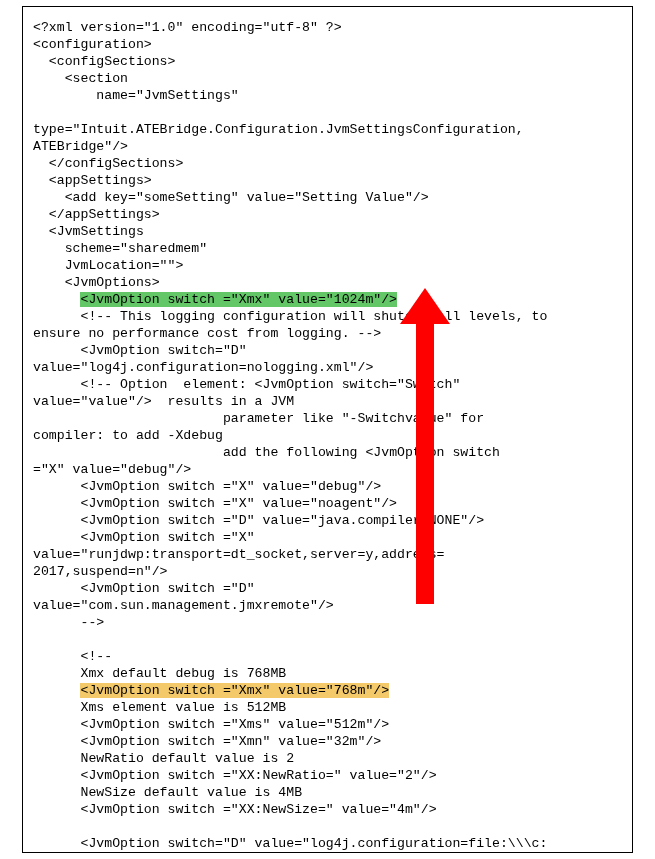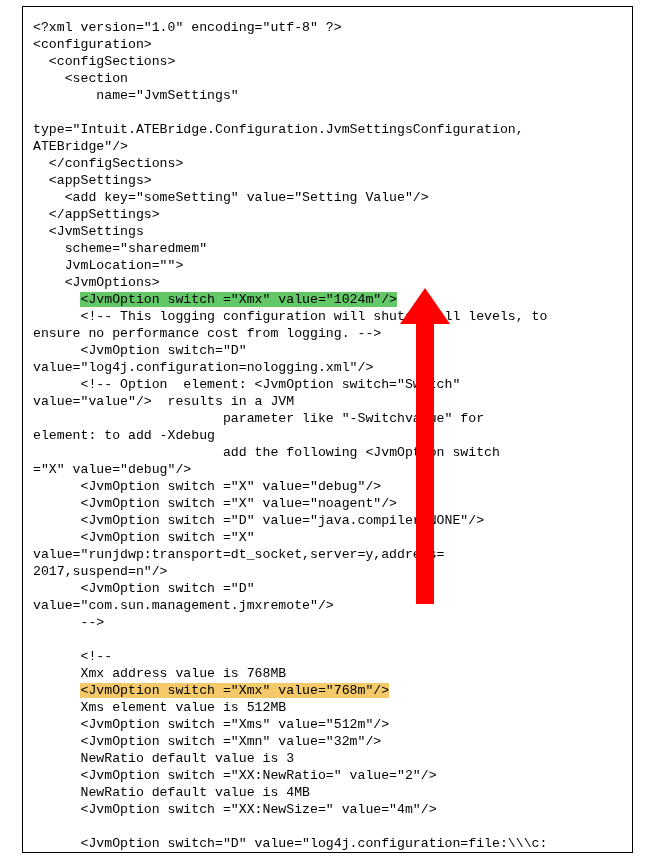--- a/index.html
+++ b/index.html
@@ -86,42 +86,42 @@
 <span>    JvmLocation=""&gt;</span>
 <span>    &lt;JvmOptions&gt;</span>
       <span class="hl-green">&lt;JvmOption switch ="Xmx" value="1024m"/&gt;</span>
 <span>      &lt;!-- This logging configuration will shutoff all levels, to</span>
 <span>ensure no performance cost from logging. --&gt;</span>
 <span>      &lt;JvmOption switch="D"</span>
 <span>value="log4j.configuration=nologging.xml"/&gt;</span>
 <span>      &lt;!-- Option  element: &lt;JvmOption switch="Switch"</span>
 <span>value="value"/&gt;  results in a JVM</span>
 <span>                        parameter like "-Switchvalue" for</span>
-<span>element: to add -Xdebug</span>
+<span>compiler: to add -Xdebug</span>
 <span>                        add the following &lt;JvmOption switch</span>
 <span>="X" value="debug"/&gt;</span>
 <span>      &lt;JvmOption switch ="X" value="debug"/&gt;</span>
 <span>      &lt;JvmOption switch ="X" value="noagent"/&gt;</span>
 <span>      &lt;JvmOption switch ="D" value="java.compiler=NONE"/&gt;</span>
 <span>      &lt;JvmOption switch ="X"</span>
 <span>value="runjdwp:transport=dt_socket,server=y,address=</span>
 <span>2017,suspend=n"/&gt;</span>
 <span>      &lt;JvmOption switch ="D"</span>
 <span>value="com.sun.management.jmxremote"/&gt;</span>
 <span>      --&gt;</span>
 <span></span>
 <span>      &lt;!--</span>
-<span>      Xmx address value is 768MB</span>
+<span>      Xmx default debug is 768MB</span>
 <span>      </span><span class="hl-yellow">&lt;JvmOption switch ="Xmx" value="768m"/&gt;</span>
 <span>      Xms element value is 512MB</span>
 <span>      &lt;JvmOption switch ="Xms" value="512m"/&gt;</span>
 <span>      &lt;JvmOption switch ="Xmn" value="32m"/&gt;</span>
-<span>      NewRatio default value is 3</span>
+<span>      NewRatio default value is 2</span>
 <span>      &lt;JvmOption switch ="XX:NewRatio=" value="2"/&gt;</span>
-<span>      NewRatio default value is 4MB</span>
+<span>      NewSize default value is 4MB</span>
 <span>      &lt;JvmOption switch ="XX:NewSize=" value="4m"/&gt;</span>
 <span></span>
 <span>      &lt;JvmOption switch="D" value="log4j.configuration=file:\\\c:</span>
 </pre>
   </div>
 
   <div class="arrow-head"></div>
   <div class="arrow-shaft"></div>
 </div>
 

